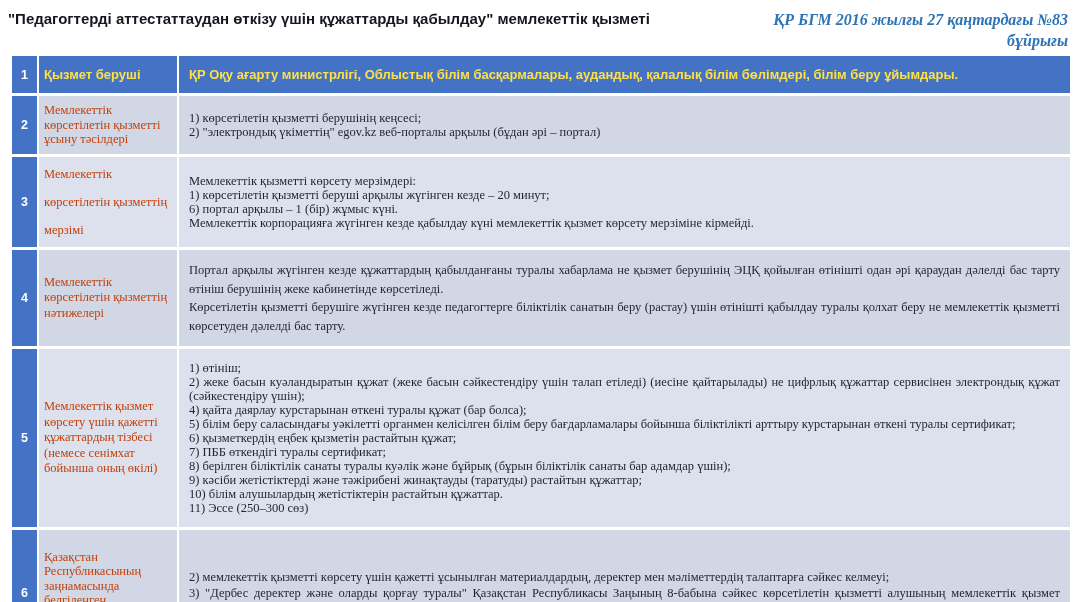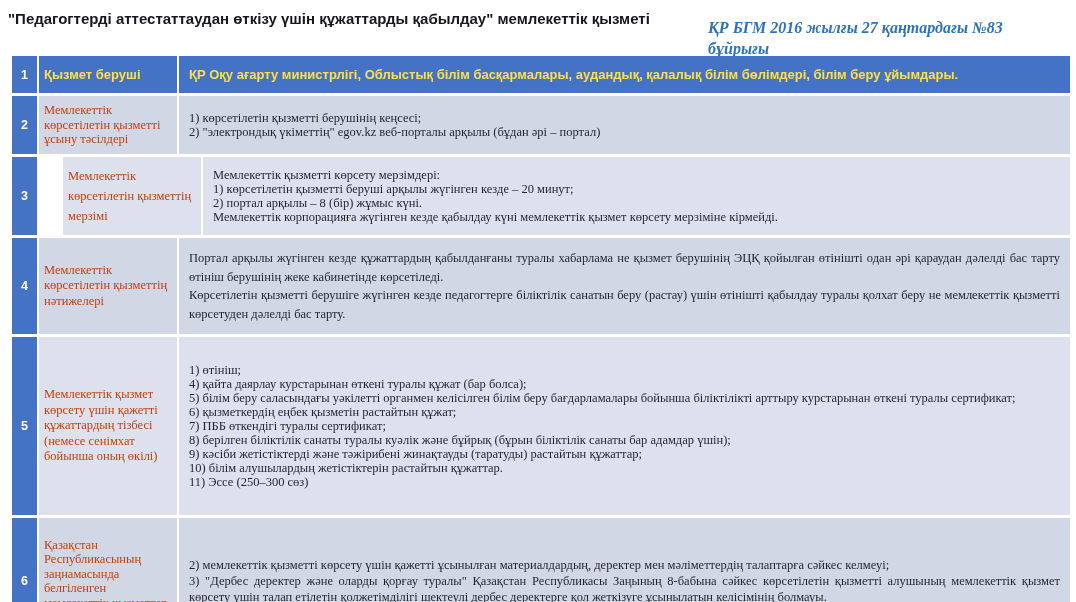--- a/index.html
+++ b/index.html
@@ -11,26 +11,25 @@
   .page{position:relative;width:1076px;height:602px;overflow:hidden;}
 
   
   .header{display:flex;align-items:flex-start;padding:9px 6px 0 8px;}
   .title-left{
     width:700px;
     font-family:"Liberation Sans", sans-serif;
     font-weight:bold;font-size:15px;line-height:1.3;color:#15161f;
   }
   .title-right{
-    flex:1;text-align:left;
+    flex:1;text-align:right;
     font-family:"Liberation Serif", serif;
     font-style:italic;font-weight:bold;
     font-size:16px;line-height:1.32;color:#2e74b5;
     padding-right:2px;
-    margin-top:8px;
   }
   .title-right .tline{display:block;}
 
   
   .stable{
     position:absolute;top:56px;left:12px;right:6px;
     display:flex;flex-direction:column;gap:3px;
   }
   .trow{display:flex;gap:2px;background:#ffffff;}
   .cell-num{
@@ -62,21 +61,21 @@
 
   
   .r1{min-height:32px;}
   .r2{min-height:58px;}
   .r3{min-height:63px;}
   .r4{min-height:72px;}
   .r5{min-height:178px;}
   .r6{min-height:126px;}
 
   .r2 .cell-label{line-height:14.5px;}
-  .r3 .cell-label{line-height:20px;margin-left:24px;}
+  .r3 .cell-label{line-height:28px;}
   .r4 .cell-label{line-height:15.5px;}
   .r5 .cell-label{line-height:15.5px;}
   .r6 .cell-label{line-height:14.5px;}
 
   .r4 .cell-content{line-height:18.5px;text-align:justify;}
   .r5 .cell-content{line-height:14px;text-align:justify;}
   .r6 .cell-content{line-height:16px;text-align:justify;}
 </style>
 </head>
 <body>
@@ -108,39 +107,40 @@
           <div class="cline">2) "электрондық үкіметтің" egov.kz веб-порталы арқылы (бұдан әрі – портал)</div>
         </div>
     </div>
 
     <div class="trow r3 band-b">
       <div class="cell-num">3</div>
       <div class="cell-label">Мемлекеттік көрсетілетін қызметтің мерзімі</div>
       <div class="cell-content">
           <div class="cline">Мемлекеттік қызметті көрсету мерзімдері:</div>
           <div class="cline">1) көрсетілетін қызметті беруші арқылы жүгінген кезде – 20 минут;</div>
-          <div class="cline">2) портал арқылы – 8 (бір) жұмыс күні.</div>
+          <div class="cline">6) портал арқылы – 1 (бір) жұмыс күні.</div>
           <div class="cline">Мемлекеттік корпорацияға жүгінген кезде қабылдау күні мемлекеттік қызмет көрсету мерзіміне кірмейді.</div>
         </div>
     </div>
 
     <div class="trow r4 band-a">
       <div class="cell-num">4</div>
       <div class="cell-label">Мемлекеттік көрсетілетін қызметтің нәтижелері</div>
       <div class="cell-content">
           <div class="cline">Портал арқылы жүгінген кезде құжаттардың қабылданғаны туралы хабарлама не қызмет берушінің ЭЦҚ қойылған өтінішті одан әрі қараудан дәлелді бас тарту өтініш берушінің жеке кабинетінде көрсетіледі.</div>
           <div class="cline">Көрсетілетін қызметті берушіге жүгінген кезде педагогтерге біліктілік санатын беру (растау) үшін өтінішті қабылдау туралы қолхат беру не мемлекеттік қызметті көрсетуден дәлелді бас тарту.</div>
         </div>
     </div>
 
     <div class="trow r5 band-b">
       <div class="cell-num">5</div>
       <div class="cell-label">Мемлекеттік қызмет көрсету үшін қажетті құжаттардың тізбесі (немесе сенімхат бойынша оның өкілі)</div>
       <div class="cell-content">
           <div class="cline">1) өтініш;</div>
+          <div class="cline">2) жеке басын куәландыратын құжат (жеке басын сәйкестендіру үшін талап етіледі) (иесіне қайтарылады) не цифрлық құжаттар сервисінен электрондық құжат (сәйкестендіру үшін);</div>
           <div class="cline">4) қайта даярлау курстарынан өткені туралы құжат (бар болса);</div>
           <div class="cline">5) білім беру саласындағы уәкілетті органмен келісілген білім беру бағдарламалары бойынша біліктілікті арттыру курстарынан өткені туралы сертификат;</div>
           <div class="cline">6) қызметкердің еңбек қызметін растайтын құжат;</div>
           <div class="cline">7) ПББ өткендігі туралы сертификат;</div>
           <div class="cline">8) берілген біліктілік санаты туралы куәлік және бұйрық (бұрын біліктілік санаты бар адамдар үшін);</div>
           <div class="cline">9) кәсіби жетістіктерді және тәжірибені жинақтауды (таратуды) растайтын құжаттар;</div>
           <div class="cline">10) білім алушылардың жетістіктерін растайтын құжаттар.</div>
           <div class="cline">11) Эссе (250–300 сөз)</div>
         </div>
     </div>

